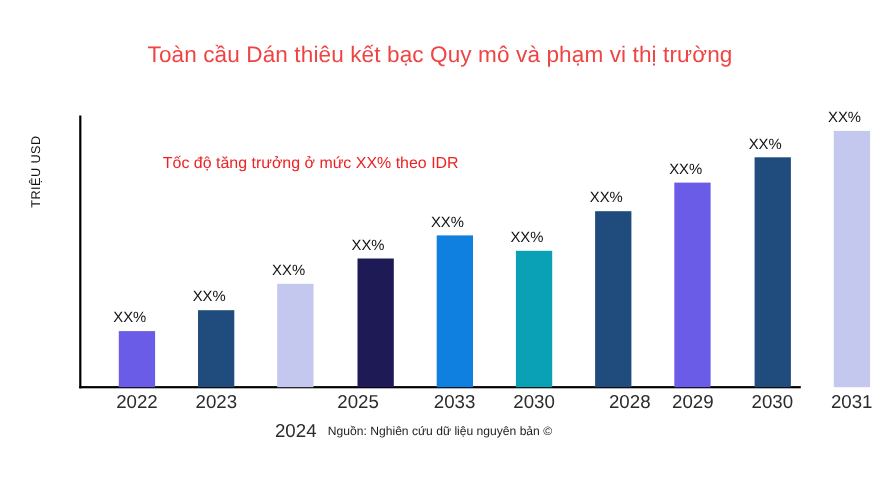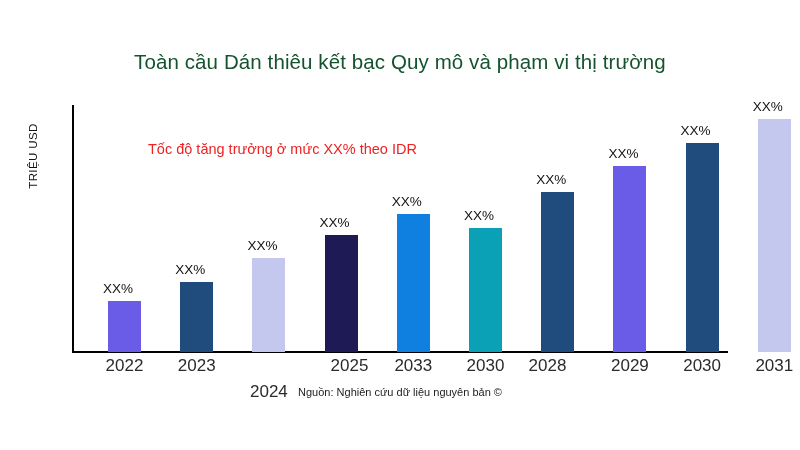--- a/index.html
+++ b/index.html
@@ -7,24 +7,24 @@
     width:800px;height:450px;
     background:#ffffff;
     font-family:"Liberation Sans","DejaVu Sans",sans-serif;
     overflow:hidden;
     position:relative;
   }
   #chart-root{position:absolute;inset:0;}
 
   .chart-title{
     position:absolute;
-    left:0;right:0;top:50px;
+    left:0;right:0;top:38px;
     text-align:center;
     font-size:20.5px;
-    color:#14532d;
+    color:#ef4444;
     letter-spacing:.1px;
     white-space:nowrap;
   }
 
   .y-axis-title{
     position:absolute;
     left:-22px; top:150px;
     width:110px;
     text-align:center;
     font-size:11.5px;
@@ -127,36 +127,36 @@
       <div class="x-tick" style="left: 180.2px;">2023</div>
       <div class="bar-group" style="left: 252.4px;">
         <span class="bar-label">XX%</span>
         <div class="bar" style="height: 94px; background: rgb(197, 200, 238);"></div>
       </div>
       <div class="x-tick" style="left: 252.4px; margin-top: 26px;">2024</div>
       <div class="bar-group" style="left: 324.6px;">
         <span class="bar-label">XX%</span>
         <div class="bar" style="height: 117px; background: rgb(30, 26, 86);"></div>
       </div>
-      <div class="x-tick" style="left: 333px;">2025</div>
+      <div class="x-tick" style="left: 309px;">2025</div>
       <div class="bar-group" style="left: 396.8px;">
         <span class="bar-label">XX%</span>
         <div class="bar" style="height: 138px; background: rgb(15, 127, 224);"></div>
       </div>
       <div class="x-tick" style="left: 396.8px;">2033</div>
       <div class="bar-group" style="left: 469px;">
         <span class="bar-label">XX%</span>
         <div class="bar" style="height: 124px; background: rgb(10, 160, 181);"></div>
       </div>
       <div class="x-tick" style="left: 469px;">2030</div>
       <div class="bar-group" style="left: 541.2px;">
         <span class="bar-label">XX%</span>
         <div class="bar" style="height: 160px; background: rgb(31, 76, 124);"></div>
       </div>
-      <div class="x-tick" style="left: 531px;">2028</div>
+      <div class="x-tick" style="left: 556px;">2028</div>
       <div class="bar-group" style="left: 613.4px;">
         <span class="bar-label">XX%</span>
         <div class="bar" style="height: 186px; background: rgb(107, 92, 232);"></div>
       </div>
       <div class="x-tick" style="left: 613.4px;">2029</div>
       <div class="bar-group" style="left: 685.6px;">
         <span class="bar-label">XX%</span>
         <div class="bar" style="height: 209px; background: rgb(31, 76, 124);"></div>
       </div>
       <div class="x-tick" style="left: 685.6px;">2030</div>

